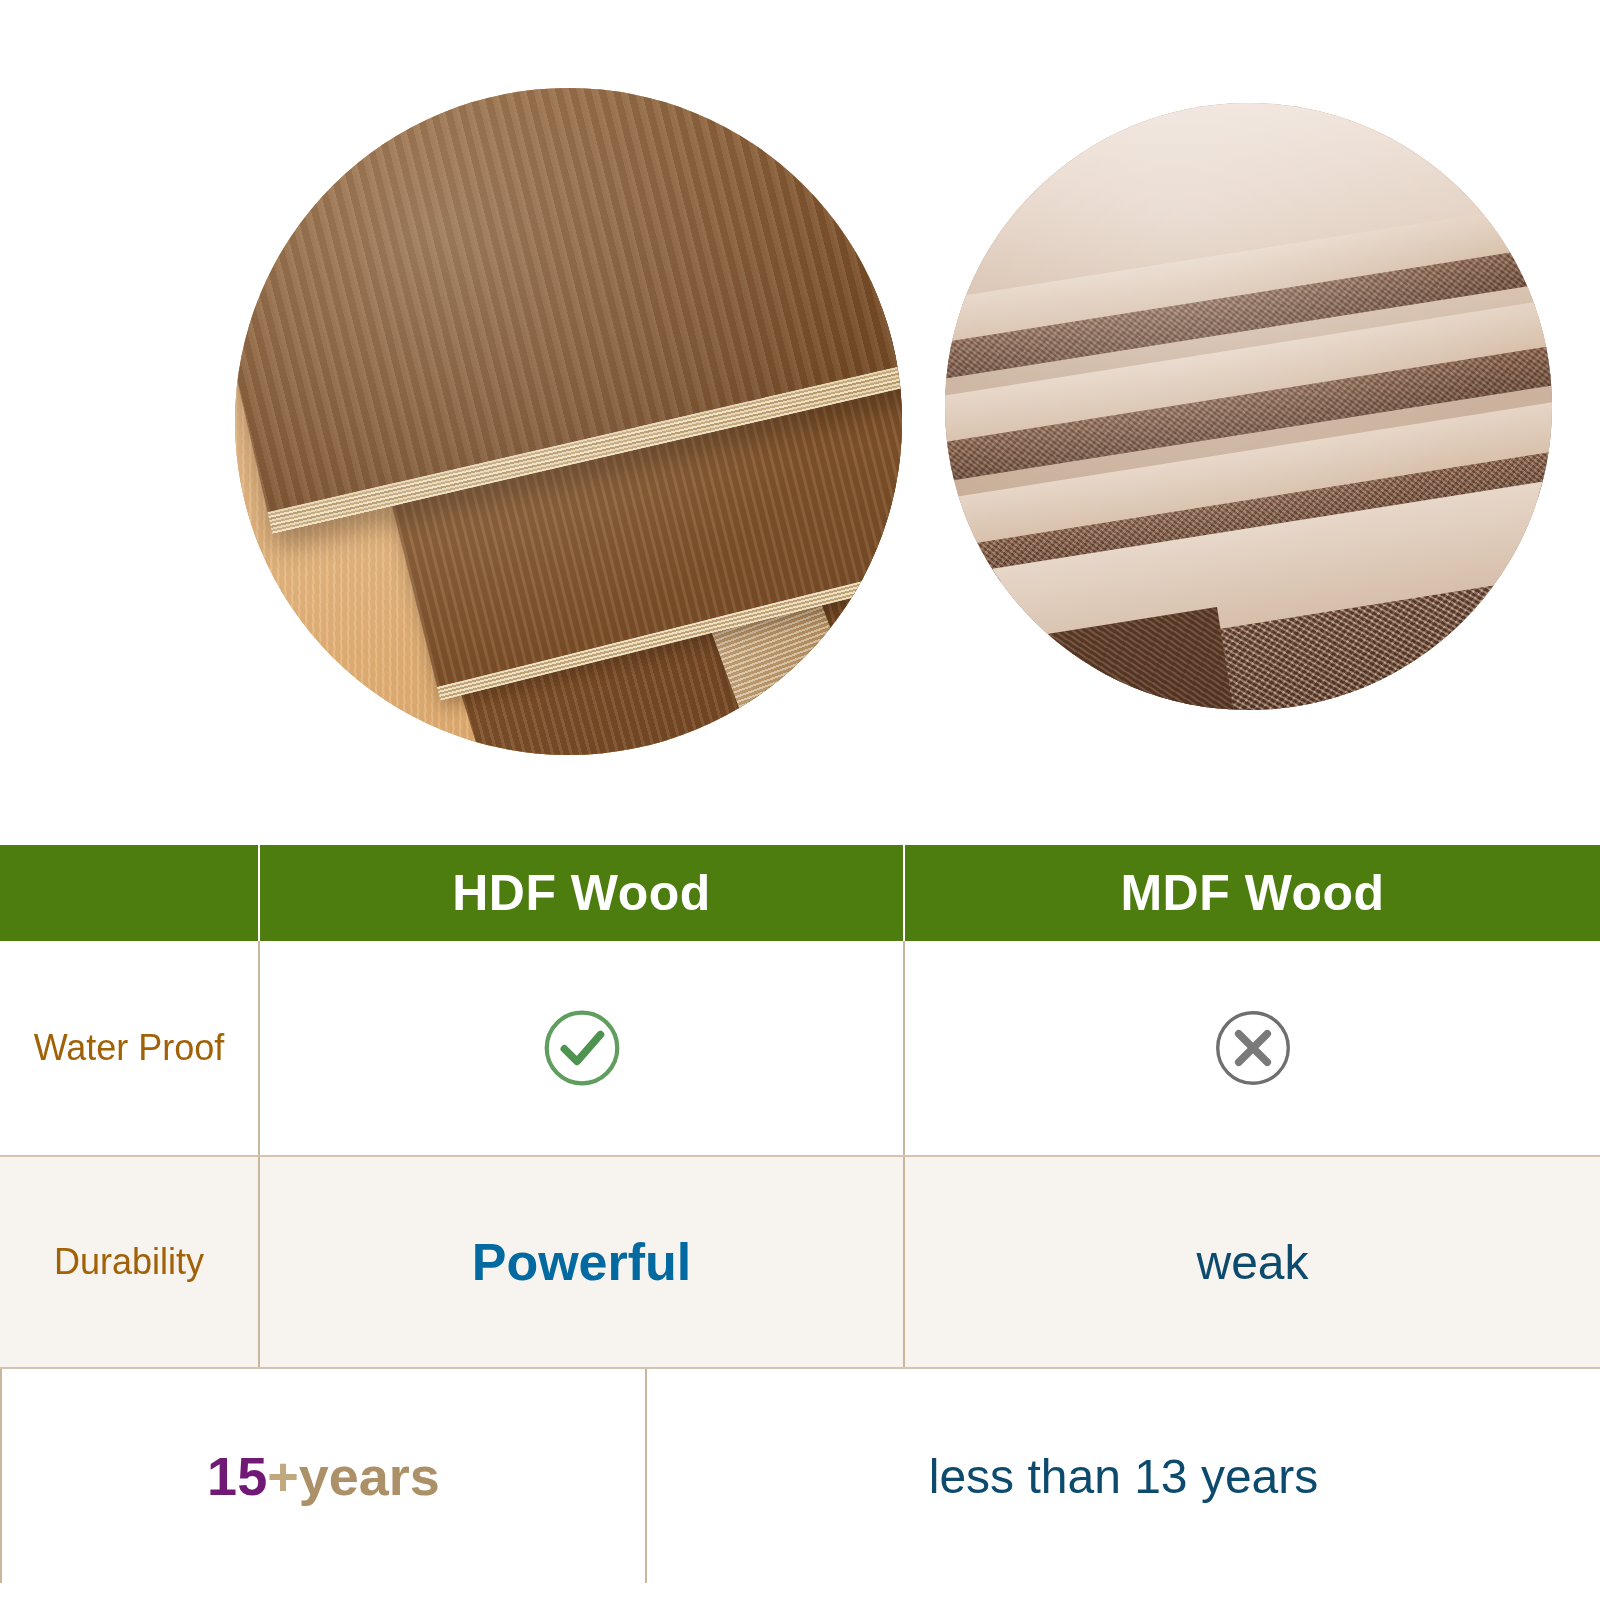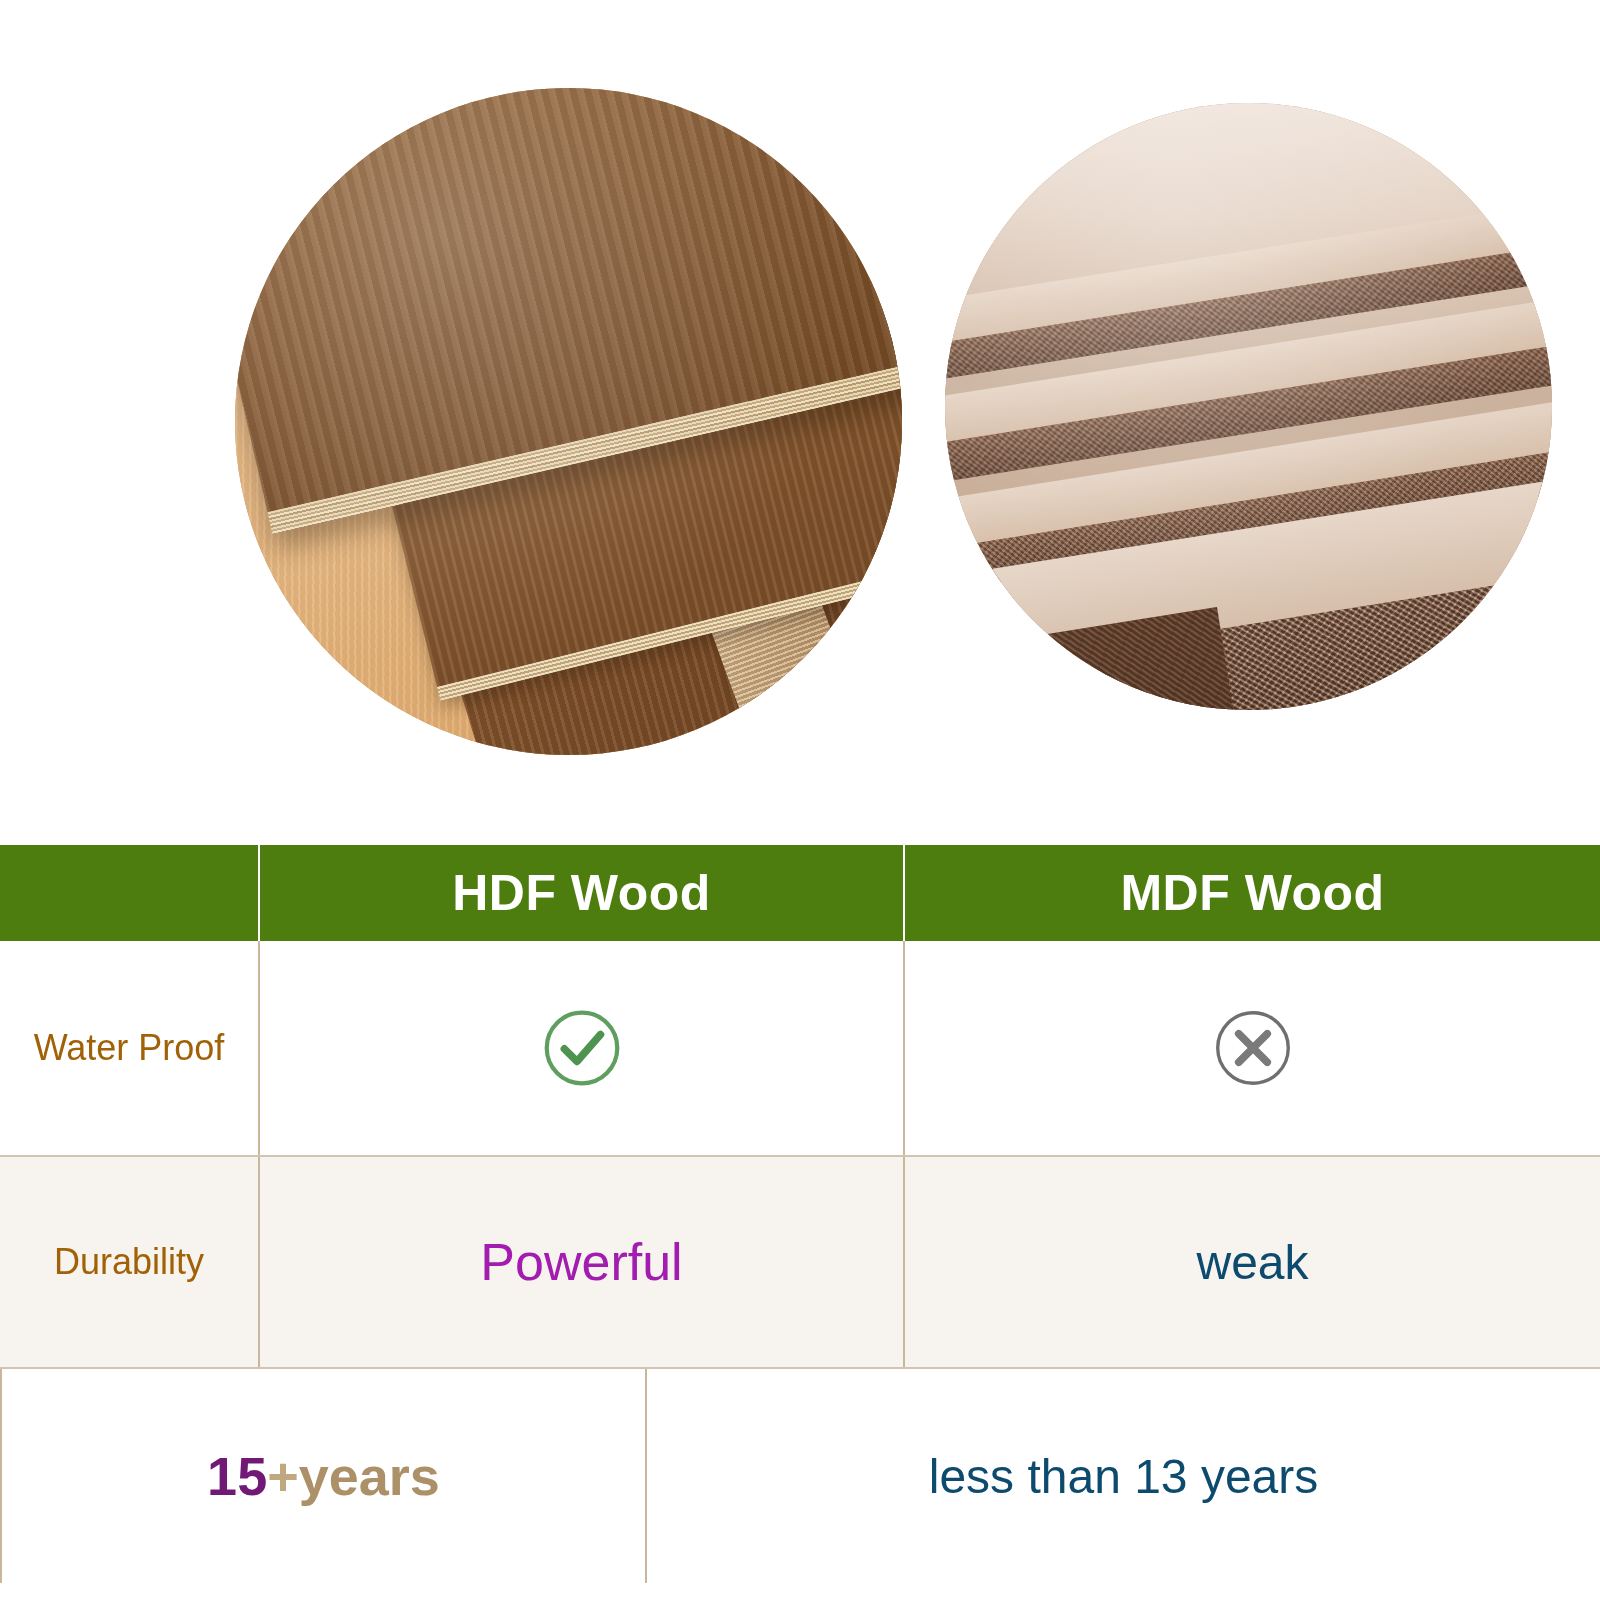--- a/index.html
+++ b/index.html
@@ -286,22 +286,22 @@
   .row-data .cell-b { border-left: 2px solid #c9b79c; }
   .row-cream { border-top: 2px solid #d4c3ae; border-bottom: 2px solid #d4c3ae; }
 
   .lbl {
     font-size: 36px;
     color: #a16207;
   }
 
   .val-strong {
     font-size: 52px;
-    font-weight: normal;
-    color: #a21caf;
+    font-weight: bold;
+    color: #0369a1;
   }
   .val-plain {
     font-size: 48px;
     color: #0c4a6e;
   }
   .val-years {
     font-size: 54px;
     font-weight: bold;
     color: #ab9068;
     white-space: nowrap;

